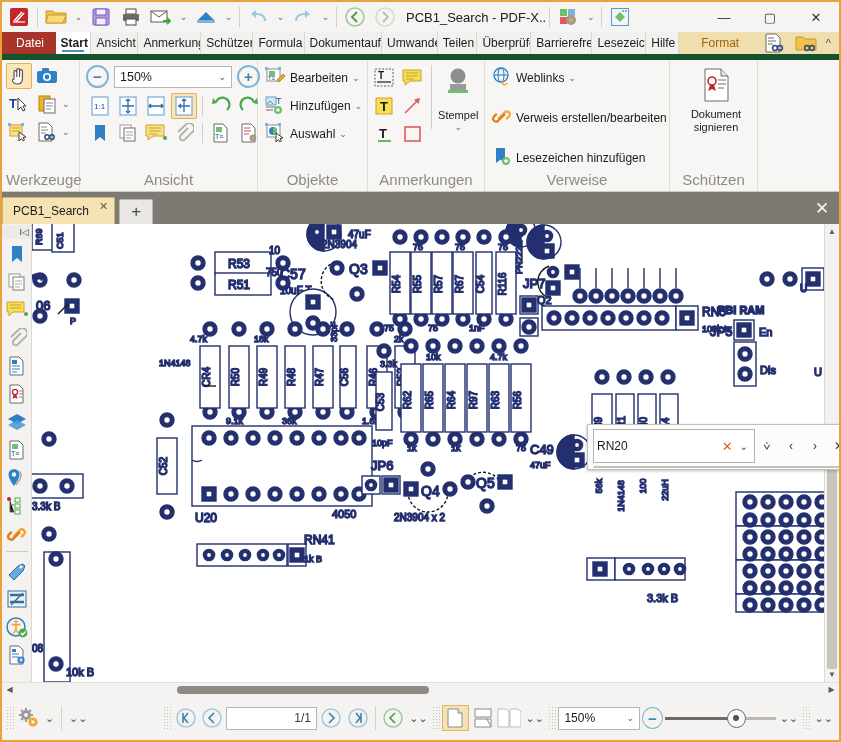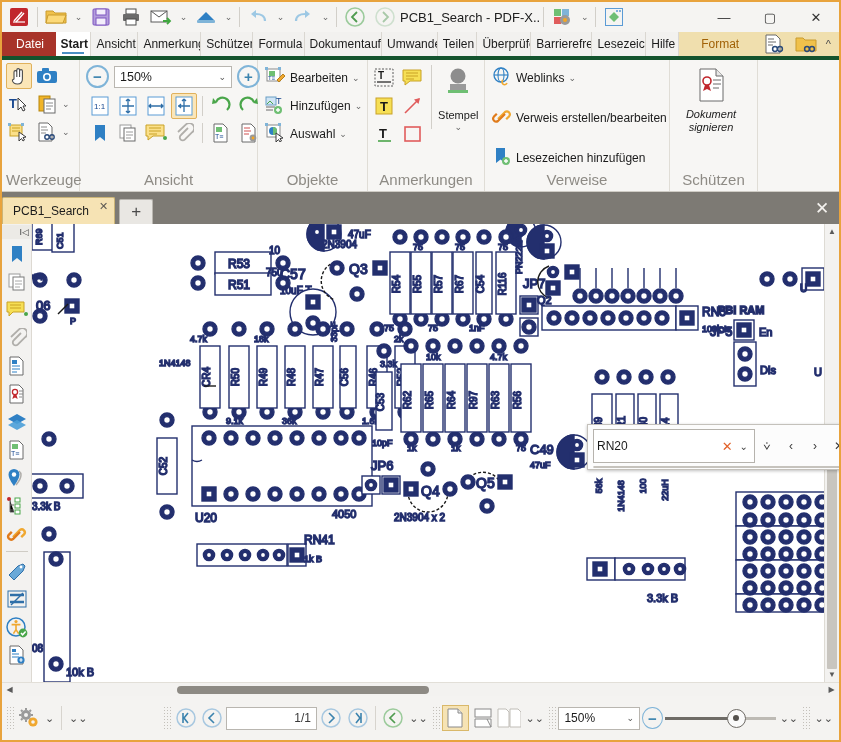--- a/index.html
+++ b/index.html
@@ -25,37 +25,37 @@
     height: 30px; flex:0 0 30px;
     background: #f5f4f2;
     display:flex; align-items:center;
     padding-left: 2px;
     position: relative;
   }
   .qicon { width:30px; height:26px; display:flex; align-items:center; justify-content:center; cursor:default; }
   .qicon.sm { width:15px; }
   .vsep { width:1px; height:20px; background:#d2cfc9; margin:0 3px; }
   .caret { font-size:9px; color:#666; }
-  .apptitle { font-size:13px; color:#202020; margin-left:0; white-space:nowrap; }
+  .apptitle { font-size:13px; color:#202020; margin-left:6px; white-space:nowrap; }
   .qsearch {
     margin-left:8px; width:150px; height:21px;
     border:1px solid #c9c6c0; background:#fff;
     display:flex; align-items:center; padding:0 4px;
     font-size:11.5px; color:#9a9894;
   }
   .qsearch .mag { margin-left:auto; color:#5a5a5a; }
   .winbtns { margin-left:auto; display:flex; align-items:center; height:30px; }
   .winbtn { width:46px; height:30px; display:flex; align-items:center; justify-content:center; font-size:13px; color:#333; }
 
   
   .menubar {
     height: 28px; flex:0 0 28px;
     background:#f2f1ef;
     display:flex; align-items:stretch;
-    border-bottom:4px solid #14532d;
+    border-bottom:6px solid #14532d;
     position:relative;
   }
   .mtab { display:flex; align-items:center; padding:0 5px; font-size:12px; color:#1b1b1b; white-space:nowrap;
           border-right:1px solid #dad7d1; overflow:hidden; }
   .mtab.datei { background:#a8342a; color:#fff; padding:0 14px; border-right:none; }
   .mtab.active { background:#fff; font-weight:bold; position:relative; }
   .mtab.active:after { content:""; position:absolute; left:6px; right:6px; bottom:2px; height:2px; background:#4a90c4; }
   .mtab.ctx { background:#f0dfae; color:#a16207; padding:0 22px; border-right:none; }
   .menu-right { margin-left:auto; display:flex; align-items:center; gap:3px; padding-right:6px; background:#f0dfae; }
 
@@ -588,21 +588,21 @@
                 <path d="M14 12v4M12 14h4" stroke="#fff" stroke-width="1.4"></path>
               </svg>
           </span>
           <span>Lesezeichen hinzufügen</span>
         </div>
       </div>
       <div class="grp-name">Verweise</div>
     </div>
 
     <div class="grp" style="width:88px">
-      <div class="grp-body" style="justify-content:flex-start; padding-top:3px;font-style:italic;">
+      <div class="grp-body" style="justify-content:flex-end; padding-top:3px;">
         <div class="bigbt">
           <span>
             <svg width="34" height="36" viewBox="0 0 34 36">
                 <path d="M6 1h16l7 7v25H6z" fill="#fff" stroke="#6a6a6a"></path>
                 <path d="M22 1v7h7" fill="#e8e8e8" stroke="#6a6a6a"></path>
                 <circle cx="13" cy="13" r="4" fill="none" stroke="#c1272d" stroke-width="1.6"></circle>
                 <path d="M11 17l-2 6 4-2 4 2-2-6" fill="#c1272d"></path>
                 <path d="M19 12h8M19 16h8M19 20h6" stroke="#6a6a6a"></path>
               </svg>
           </span>

